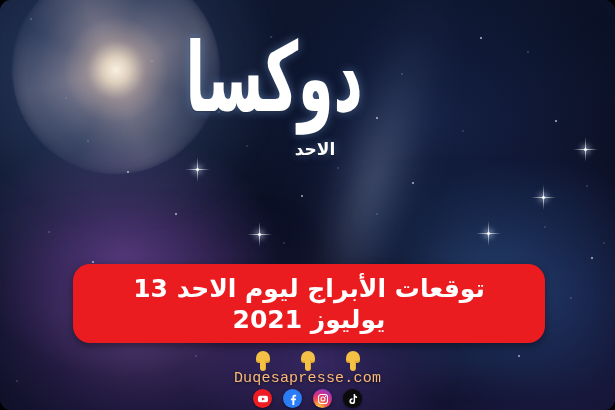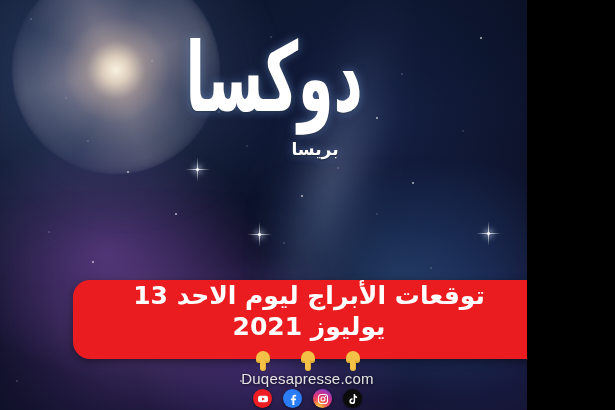--- a/index.html
+++ b/index.html
@@ -2,25 +2,26 @@
 <html><head>
 <meta charset="utf-8">
 <style>
   html, body {
     margin: 0;
     padding: 0;
     background: #000;
   }
   #poster {
     position: relative;
-    width: 527px;
+    width: 615px;
     height: 410px;
     overflow: hidden;
     font-family: "DejaVu Sans", "Liberation Sans", sans-serif;
     background: #080d1e;
+    border-radius: 11px;
   }
 
   
   .bg-base {
     position: absolute;
     inset: 0;
     background:
       radial-gradient(ellipse 230px 180px at 20% 62%,  rgba(120,74,160,0.55) 0%, rgba(120,74,160,0) 68%),
       radial-gradient(ellipse 200px 150px at 52% 88%,  rgba(92,60,150,0.50) 0%, rgba(92,60,150,0) 70%),
       radial-gradient(ellipse 210px 200px at 88% 72%,  rgba(40,70,130,0.45) 0%, rgba(40,70,130,0) 72%),
@@ -214,25 +215,24 @@
     left: 73px;
     top: 264px;
     width: 472px;
     height: 79px;
     background: #eb1c20;
     border-radius: 17px;
     box-shadow: 0 3px 9px rgba(0,0,0,0.42);
     display: flex;
     flex-direction: column;
     align-items: center;
-    justify-content: flex-start;
+    justify-content: center;
     direction: rtl;
     padding: 0 10px;
     box-sizing: border-box;
-    margin-top: 16px;
   }
   .banner-line {
     color: #ffffff;
     font-weight: 700;
     font-size: 25px;
     line-height: 1.24;
     white-space: nowrap;
     letter-spacing: 0px;
     font-family: "DejaVu Sans", "Liberation Sans", sans-serif;
   }
@@ -274,24 +274,24 @@
     box-shadow: inset -1px 0 0 rgba(190,130,20,0.30);
   }
 
   
   .site-name {
     position: absolute;
     left: 0;
     top: 370px;
     width: 615px;
     text-align: center;
-    color: #e5e5e5;
+    color: #fdba74;
     font-size: 15px;
     letter-spacing: 0.2px;
-    font-family: Liberation Sans, sans-serif;
+    font-family: Liberation Mono, monospace;
     text-shadow: 0 1px 3px rgba(0,0,0,0.65);
   }
 
   
   .social-row {
     position: absolute;
     left: 0;
     top: 389px;
     width: 615px;
     display: flex;
@@ -329,21 +329,21 @@
   <div class="stars-bright"></div>
 
   <div class="twinkle" style="left:487px; top:232px;"></div>
   <div class="twinkle" style="left:542px; top:196px;"></div>
   <div class="twinkle" style="left:196px; top:168px;"></div>
   <div class="twinkle" style="left:258px; top:233px;"></div>
   <div class="twinkle" style="left:584px; top:148px;"></div>
 
   <div class="logo-wrap">
     <div class="logo-main">دوكسا</div>
-    <div class="logo-sub">بريسا</div>
+    <div class="logo-sub">الاحد</div>
   </div>
 
   <div class="banner">
     <div class="banner-line">توقعات الأبراج ليوم الاحد 13</div>
     <div class="banner-line">يوليوز 2021</div>
   </div>
 
   <div class="emoji-row">
     <span class="emoji-fallback">
       <span class="hand"></span><span class="finger"></span>

